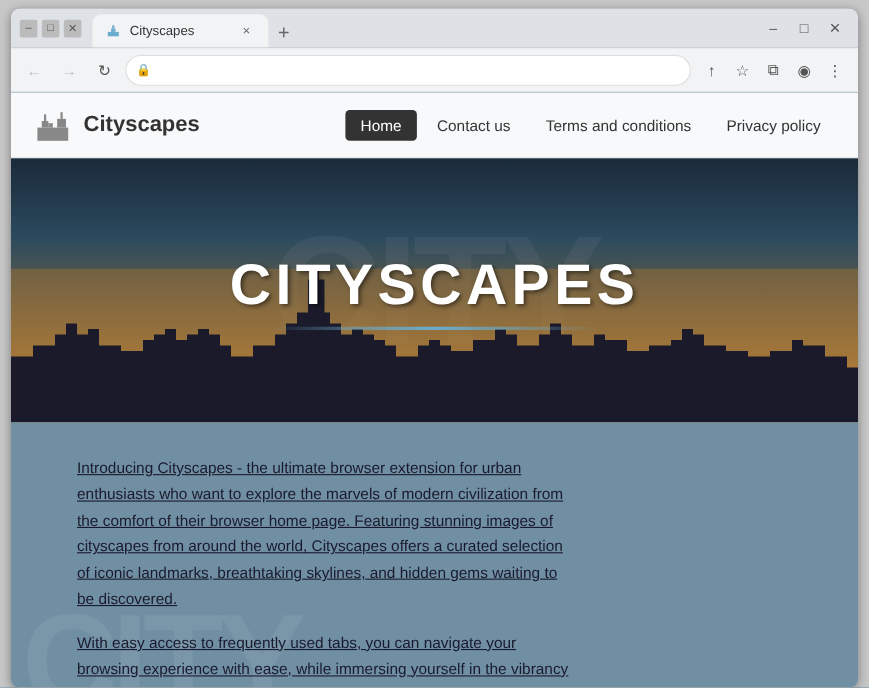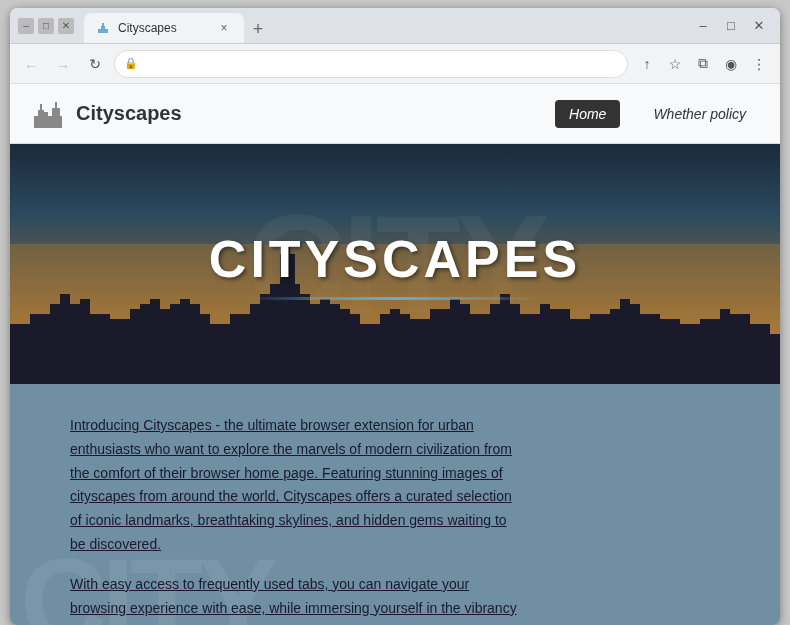--- a/index.html
+++ b/index.html
@@ -165,23 +165,22 @@
       width: 36px; height: 36px;
     }
     .logo-text {
       font-size: 20px;
       font-weight: bold;
       color: #333;
     }
     .site-nav {
       margin-left: auto;
       display: flex;
-      gap: 19px;
-      align-items: center;
-      font-style: italic;
+      gap: 4px;
+      align-items: center;
     }
     .nav-item {
       padding: 6px 14px;
       font-size: 14px;
       color: #333;
       cursor: pointer;
       border-radius: 4px;
       text-decoration: none;
     }
     .nav-item.active {
@@ -325,21 +324,23 @@
           <rect x="8" y="14" width="6" height="6" fill="#888"></rect>
           <rect x="10" y="8" width="2" height="6" fill="#888"></rect>
           <rect x="22" y="12" width="8" height="8" fill="#888"></rect>
           <rect x="25" y="6" width="2" height="6" fill="#888"></rect>
           <rect x="14" y="16" width="4" height="4" fill="#888"></rect>
         </svg>
         <span class="logo-text">Cityscapes</span>
       </div>
       <nav class="site-nav">
         <a class="nav-item active">Home</a>
-        <a class="nav-item">Whether policy</a>
+        <a class="nav-item">Contact us</a>
+        <a class="nav-item">Terms and conditions</a>
+        <a class="nav-item">Privacy policy</a>
       </nav>
     </header>
 
     <div class="hero">
       <div class="hero-bg-text">CITY</div>
 
       <svg class="skyline" viewBox="0 0 770 140" preserveAspectRatio="none" xmlns="http://www.w3.org/2000/svg">
         <defs>
           <linearGradient id="skyGrad" x1="0" y1="0" x2="0" y2="1">
             <stop offset="0%" stop-color="#8b6a3a"></stop>

